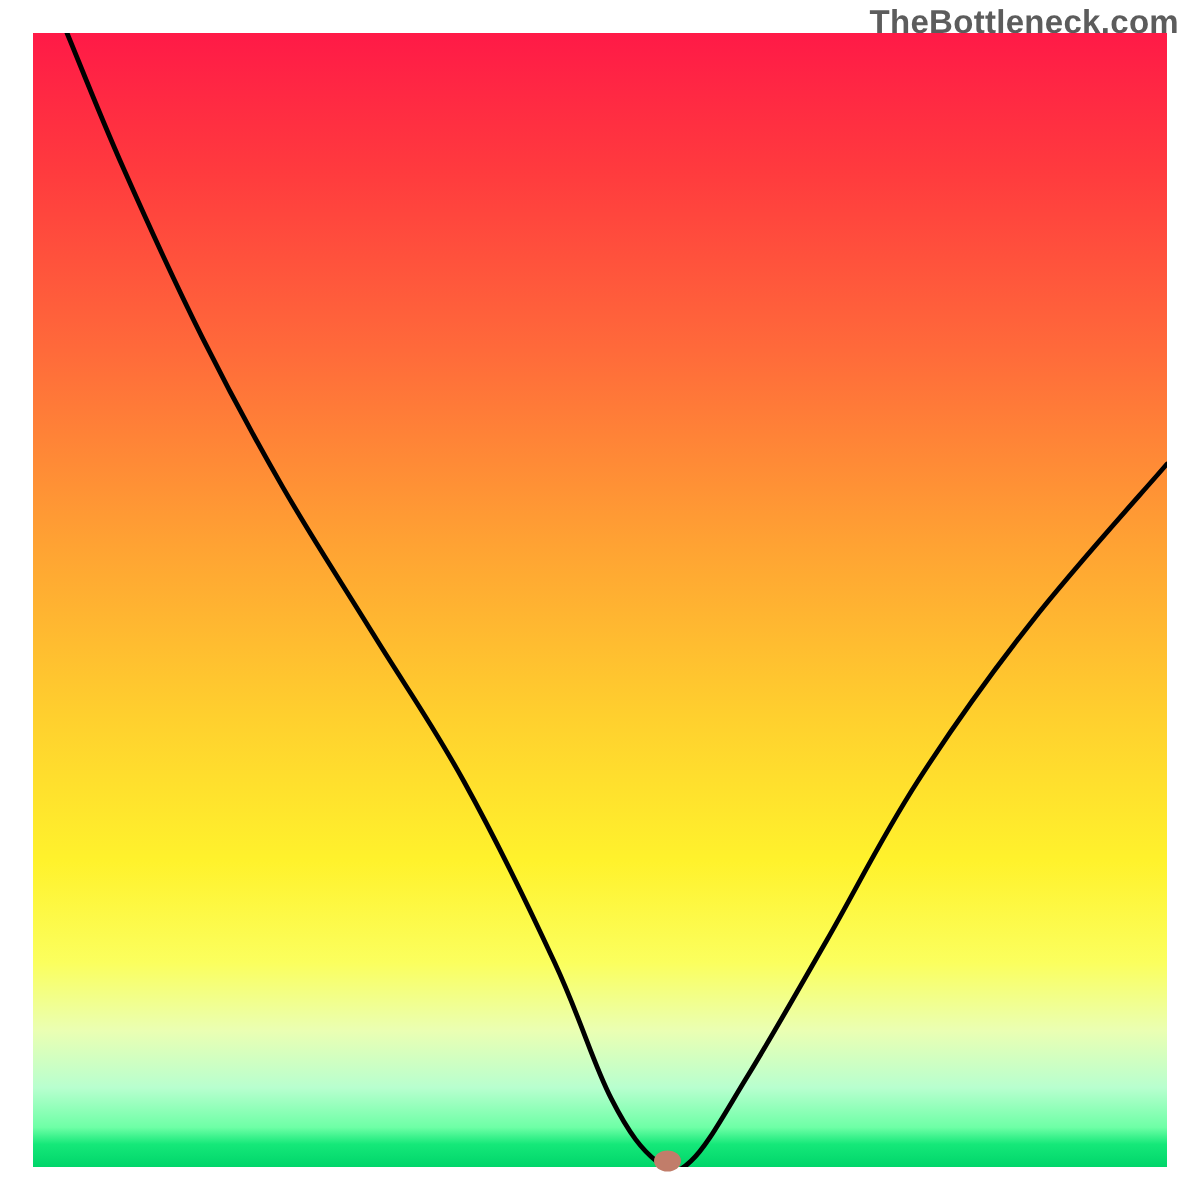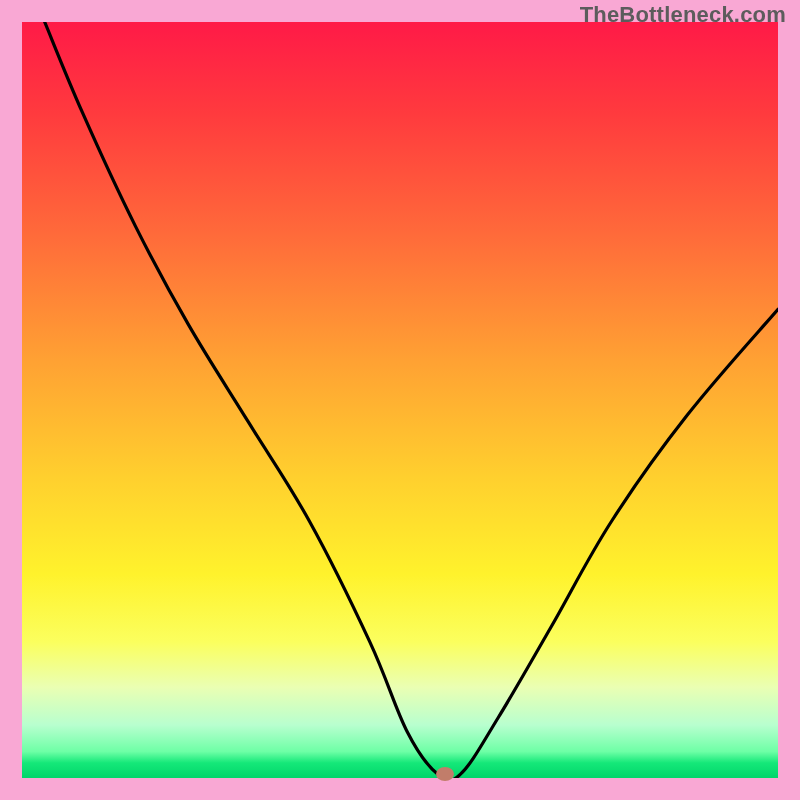--- a/index.html
+++ b/index.html
@@ -8,21 +8,21 @@
     width: 800px;
     height: 800px;
     background: #000;
     overflow: hidden;
     font-family: Arial, Helvetica, sans-serif;
   }
   .frame {
     position: relative;
     width: 800px;
     height: 800px;
-    background: #f9a8d4;
+    background: #ffffff;
   }
   .watermark {
     position: absolute;
     top: 2px;
     right: 14px;
     font-size: 22px;
     color: #5c5c5c;
     font-weight: 600;
     letter-spacing: 0.2px;
     user-select: none;

